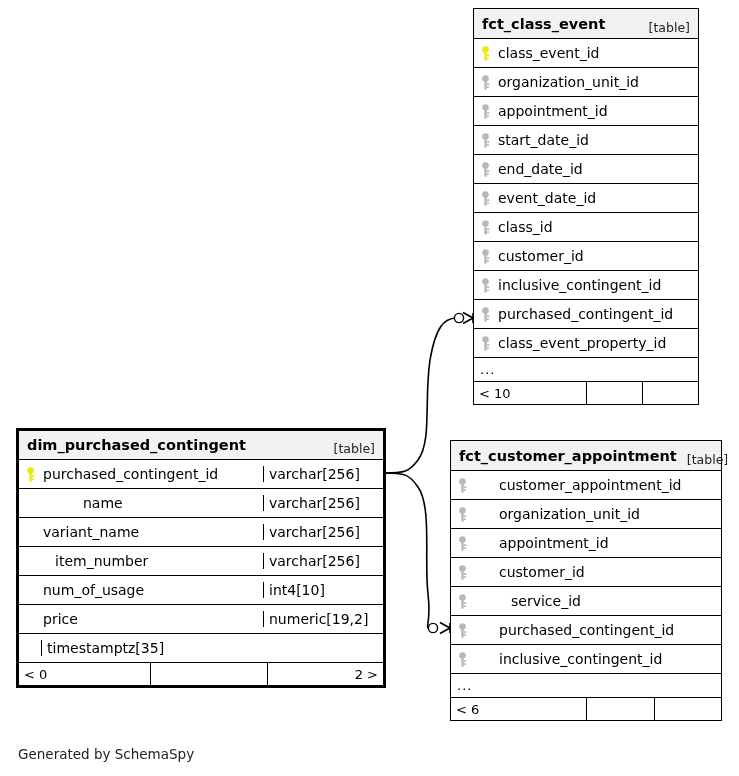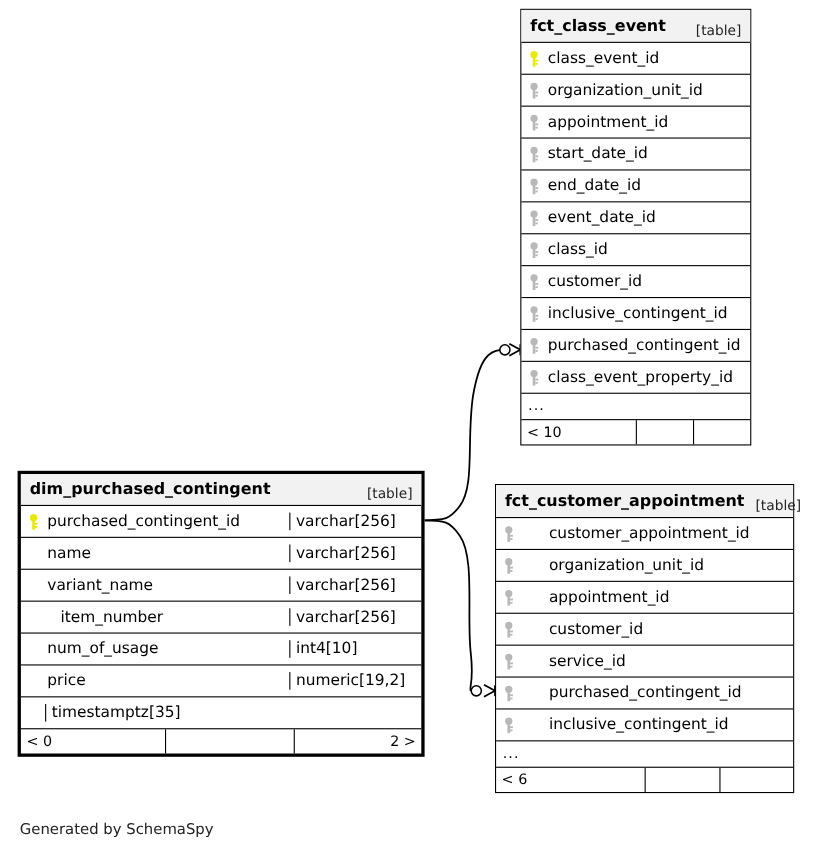--- a/index.html
+++ b/index.html
@@ -141,21 +141,21 @@
     <path d="M 473,318 L 463,312.5 M 473,318 L 463,323.5 M 473,313 L 473,323" fill="none" stroke="#000000" stroke-width="1.6"></path>
   </g>
 
   <g>
     <path d="M 383,473 C 405,473 409,474 418,487 C 432,507 424,560 428,594 C 431,620 426,627 428,628" fill="none" stroke="#000000" stroke-width="1.6"></path>
     <circle cx="433" cy="628" r="4.6" fill="#ffffff" stroke="#000000" stroke-width="1.4"></circle>
     <path d="M 450,628 L 440,622.5 M 450,628 L 440,633.5 M 450,623 L 450,633" fill="none" stroke="#000000" stroke-width="1.6"></path>
   </g>
 </svg>
 
-<div class="entity" id="ent-fct_class_event" style="left:473px; top:8px; width:210px;">
+<div class="entity" id="ent-fct_class_event" style="left:473px; top:8px; width:226px;">
 
   <div class="erow ehead" style="height:30px;">
     <span class="tname">fct_class_event</span>
     <span class="tkind">[table]</span>
   </div>
 
   <div class="erow ecol" style="height:29px;">
     <span class="keycell">
       <svg class="keyico" width="11" height="15" viewBox="0 0 11 15">
           <g fill="#e8e80a">
@@ -322,21 +322,21 @@
             <circle cx="5.5" cy="3.6" r="3.3"></circle>
             <rect x="4.3" y="5.6" width="2.4" height="9"></rect>
             <rect x="6.7" y="8.2" width="2.6" height="1.7"></rect>
             <rect x="6.7" y="11.2" width="2.2" height="1.7"></rect>
           </g>
         </svg>
     </span>
     <span class="cname">purchased_contingent_id</span>
     <span class="ctype">varchar[256]</span>
   </div>
-  <div class="erow ecol" style="height:29px;">
+  <div class="erow ecol" style="height:29px;padding-left:40px;">
     <span class="keycell"></span>
     <span class="cname">name</span>
     <span class="ctype">varchar[256]</span>
   </div>
   <div class="erow ecol" style="height:29px;">
     <span class="keycell"></span>
     <span class="cname">variant_name</span>
     <span class="ctype">varchar[256]</span>
   </div>
   <div class="erow ecol" style="height:29px;gap:12px;">
@@ -418,21 +418,21 @@
           <g fill="#b8b8b8">
             <circle cx="5.5" cy="3.6" r="3.3"></circle>
             <rect x="4.3" y="5.6" width="2.4" height="9"></rect>
             <rect x="6.7" y="8.2" width="2.6" height="1.7"></rect>
             <rect x="6.7" y="11.2" width="2.2" height="1.7"></rect>
           </g>
         </svg>
     </span>
     <span class="cname">customer_id</span>
   </div>
-  <div class="erow ecol" style="height:29px;">
+  <div class="erow ecol" style="height:29px;gap:12px;">
     <span class="keycell">
       <svg class="keyico" width="11" height="15" viewBox="0 0 11 15">
           <g fill="#b8b8b8">
             <circle cx="5.5" cy="3.6" r="3.3"></circle>
             <rect x="4.3" y="5.6" width="2.4" height="9"></rect>
             <rect x="6.7" y="8.2" width="2.6" height="1.7"></rect>
             <rect x="6.7" y="11.2" width="2.2" height="1.7"></rect>
           </g>
         </svg>
     </span>

